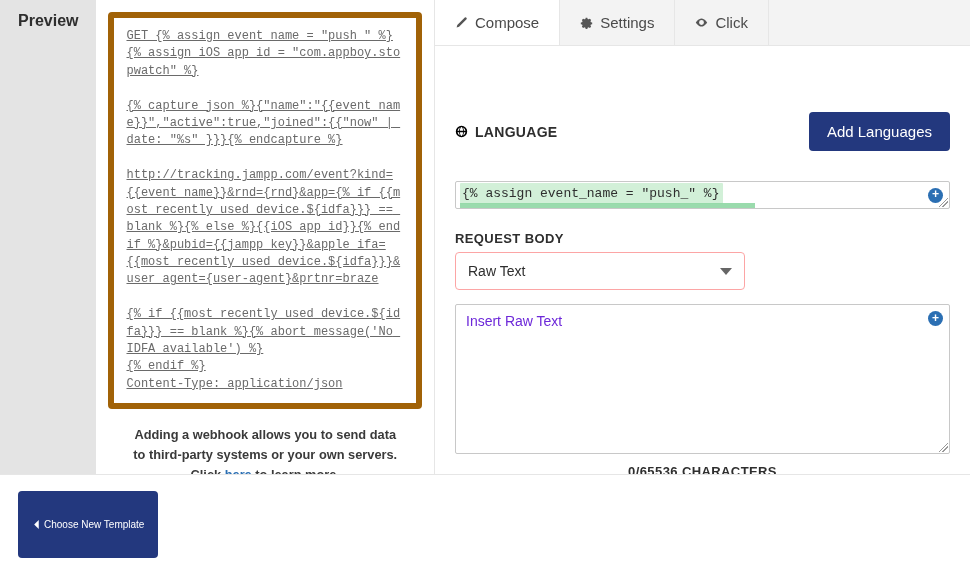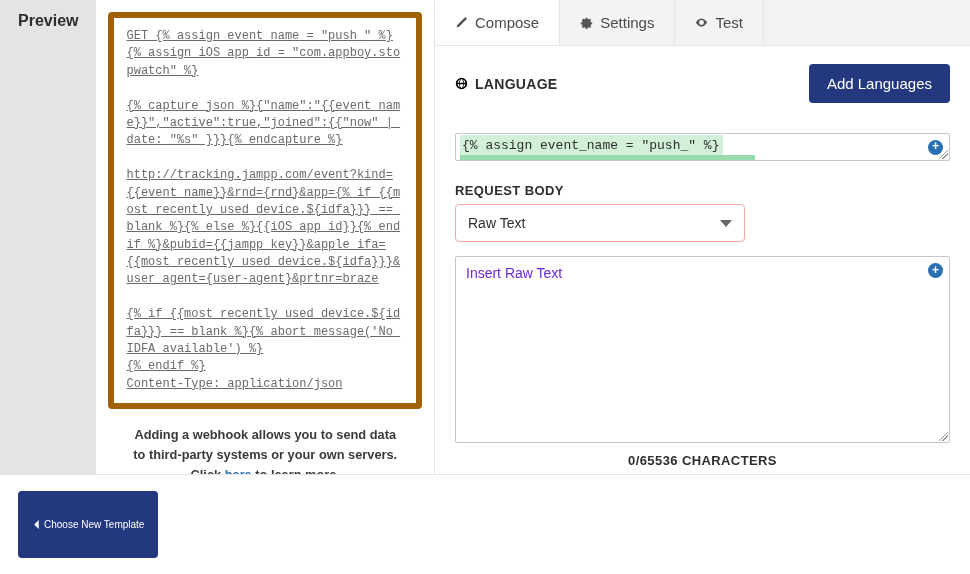--- a/index.html
+++ b/index.html
@@ -59,20 +59,21 @@
       line-height: 1.55;
     }
     .preview-foot a {
       color: #2b6fb3;
       text-decoration: none;
     }
     .right-pane {
       flex: 1;
       display: flex;
       flex-direction: column;
+      gap: 48px;
     }
     .tabs {
       display: flex;
       border-bottom: 1px solid #e6e6e6;
       background: #f3f3f3;
     }
     .tab {
       padding: 14px 20px;
       display: flex;
       gap: 7px;
@@ -274,21 +275,21 @@
         <div class="tab">
           <svg class="icon" viewBox="0 0 16 16">
               <path d="M8 5a3 3 0 1 0 0 6 3 3 0 0 0 0-6zm7 3-1.6-.4a5.6 5.6 0 0 0-.5-1.2l.8-1.5-1.6-1.6-1.5.8a5.6 5.6 0 0 0-1.2-.5L9 2H7l-.4 1.6c-.4.1-.8.3-1.2.5l-1.5-.8L2.3 4.9l.8 1.5c-.2.4-.4.8-.5 1.2L1 8v2l1.6.4c.1.4.3.8.5 1.2l-.8 1.5 1.6 1.6 1.5-.8c.4.2.8.4 1.2.5L7 16h2l.4-1.6c.4-.1.8-.3 1.2-.5l1.5.8 1.6-1.6-.8-1.5c.2-.4.4-.8.5-1.2L15 10V8z"></path>
             </svg>
           <span>Settings</span>
         </div>
         <div class="tab">
           <svg class="icon" viewBox="0 0 16 16">
               <path d="M8 3C4 3 1 8 1 8s3 5 7 5 7-5 7-5-3-5-7-5zm0 8a3 3 0 1 1 0-6 3 3 0 0 1 0 6z"></path>
             </svg>
-          <span>Test</span>
+          <span>Click</span>
         </div>
       </div>
 
       <div class="content">
         <div class="lang-row">
           <div class="lang-label">
             <svg class="icon" viewBox="0 0 16 16">
                 <path d="M8 1a7 7 0 1 0 0 14A7 7 0 0 0 8 1zm4.9 6H11c-.1-1.6-.5-3-1.1-4a5.5 5.5 0 0 1 3 4zM8 2.5c.8 0 1.8 1.8 2 4.5H6c.2-2.7 1.2-4.5 2-4.5zM3.1 7a5.5 5.5 0 0 1 3-4c-.6 1-1 2.4-1.1 4H3.1zm0 2H5c.1 1.6.5 3 1.1 4a5.5 5.5 0 0 1-3-4zM8 13.5c-.8 0-1.8-1.8-2-4.5h4c-.2 2.7-1.2 4.5-2 4.5zM9.9 13c.6-1 1-2.4 1.1-4h1.9a5.5 5.5 0 0 1-3 4z"></path>
               </svg>
             <span>LANGUAGE</span>

